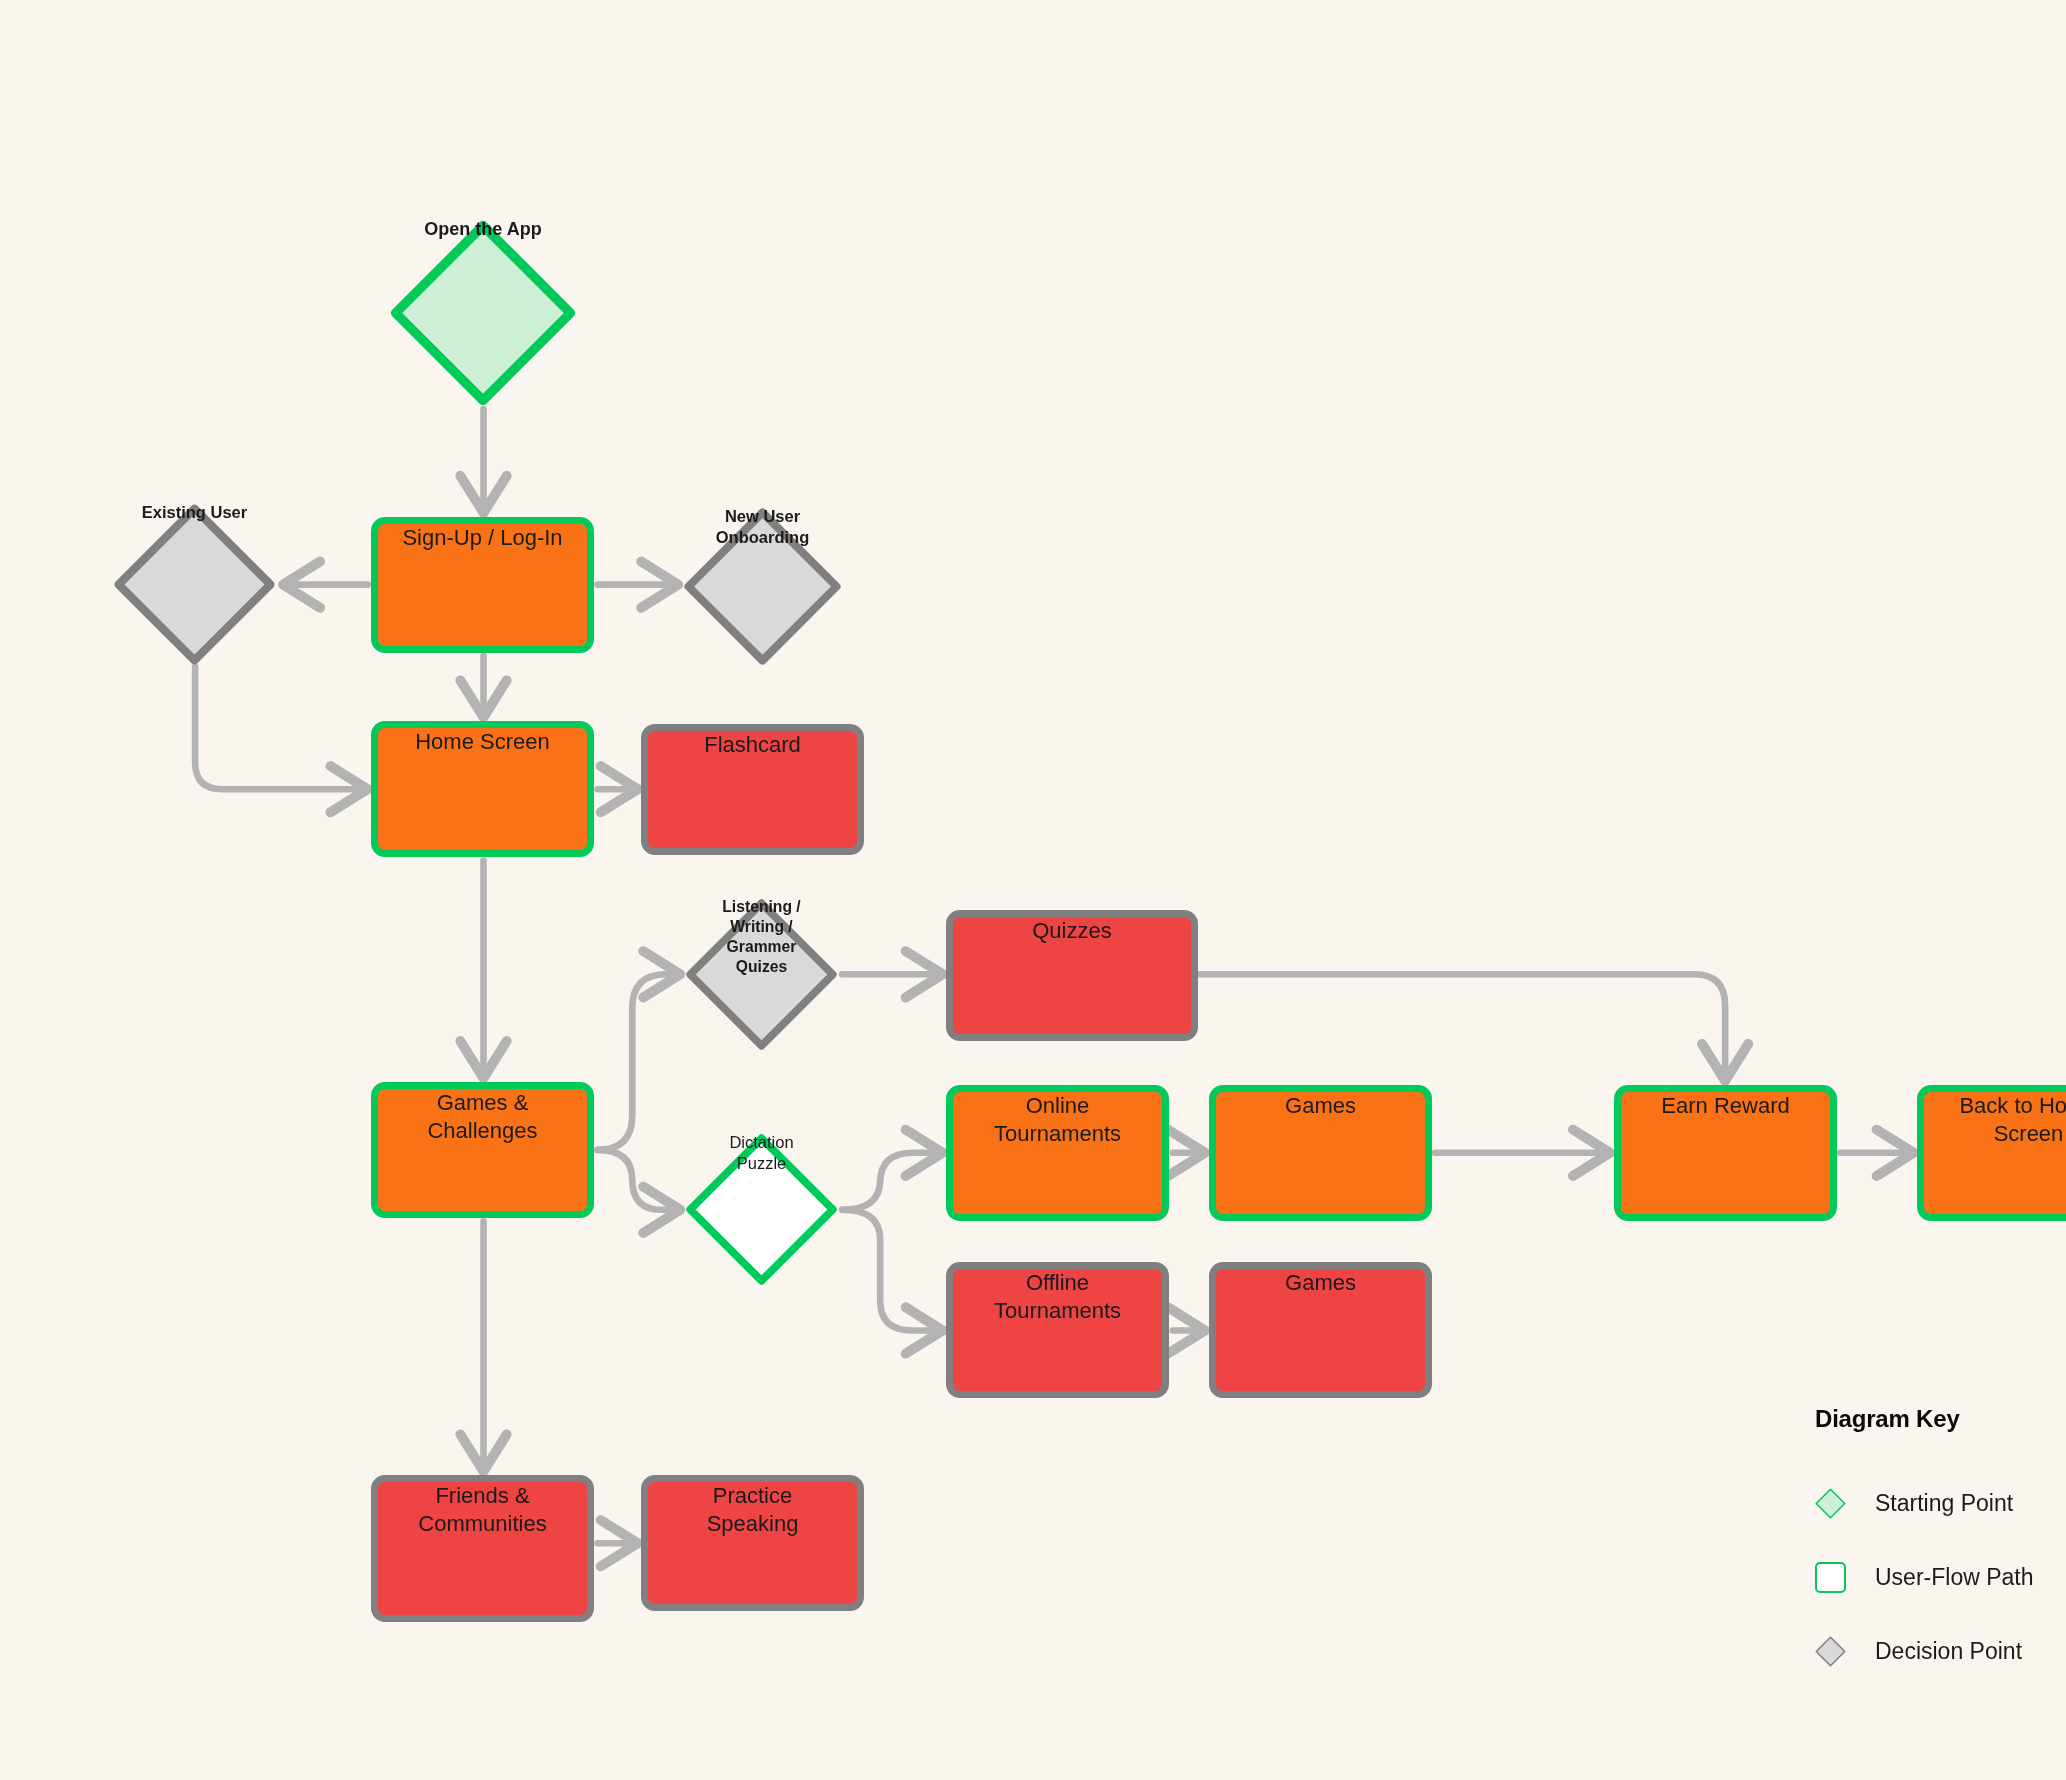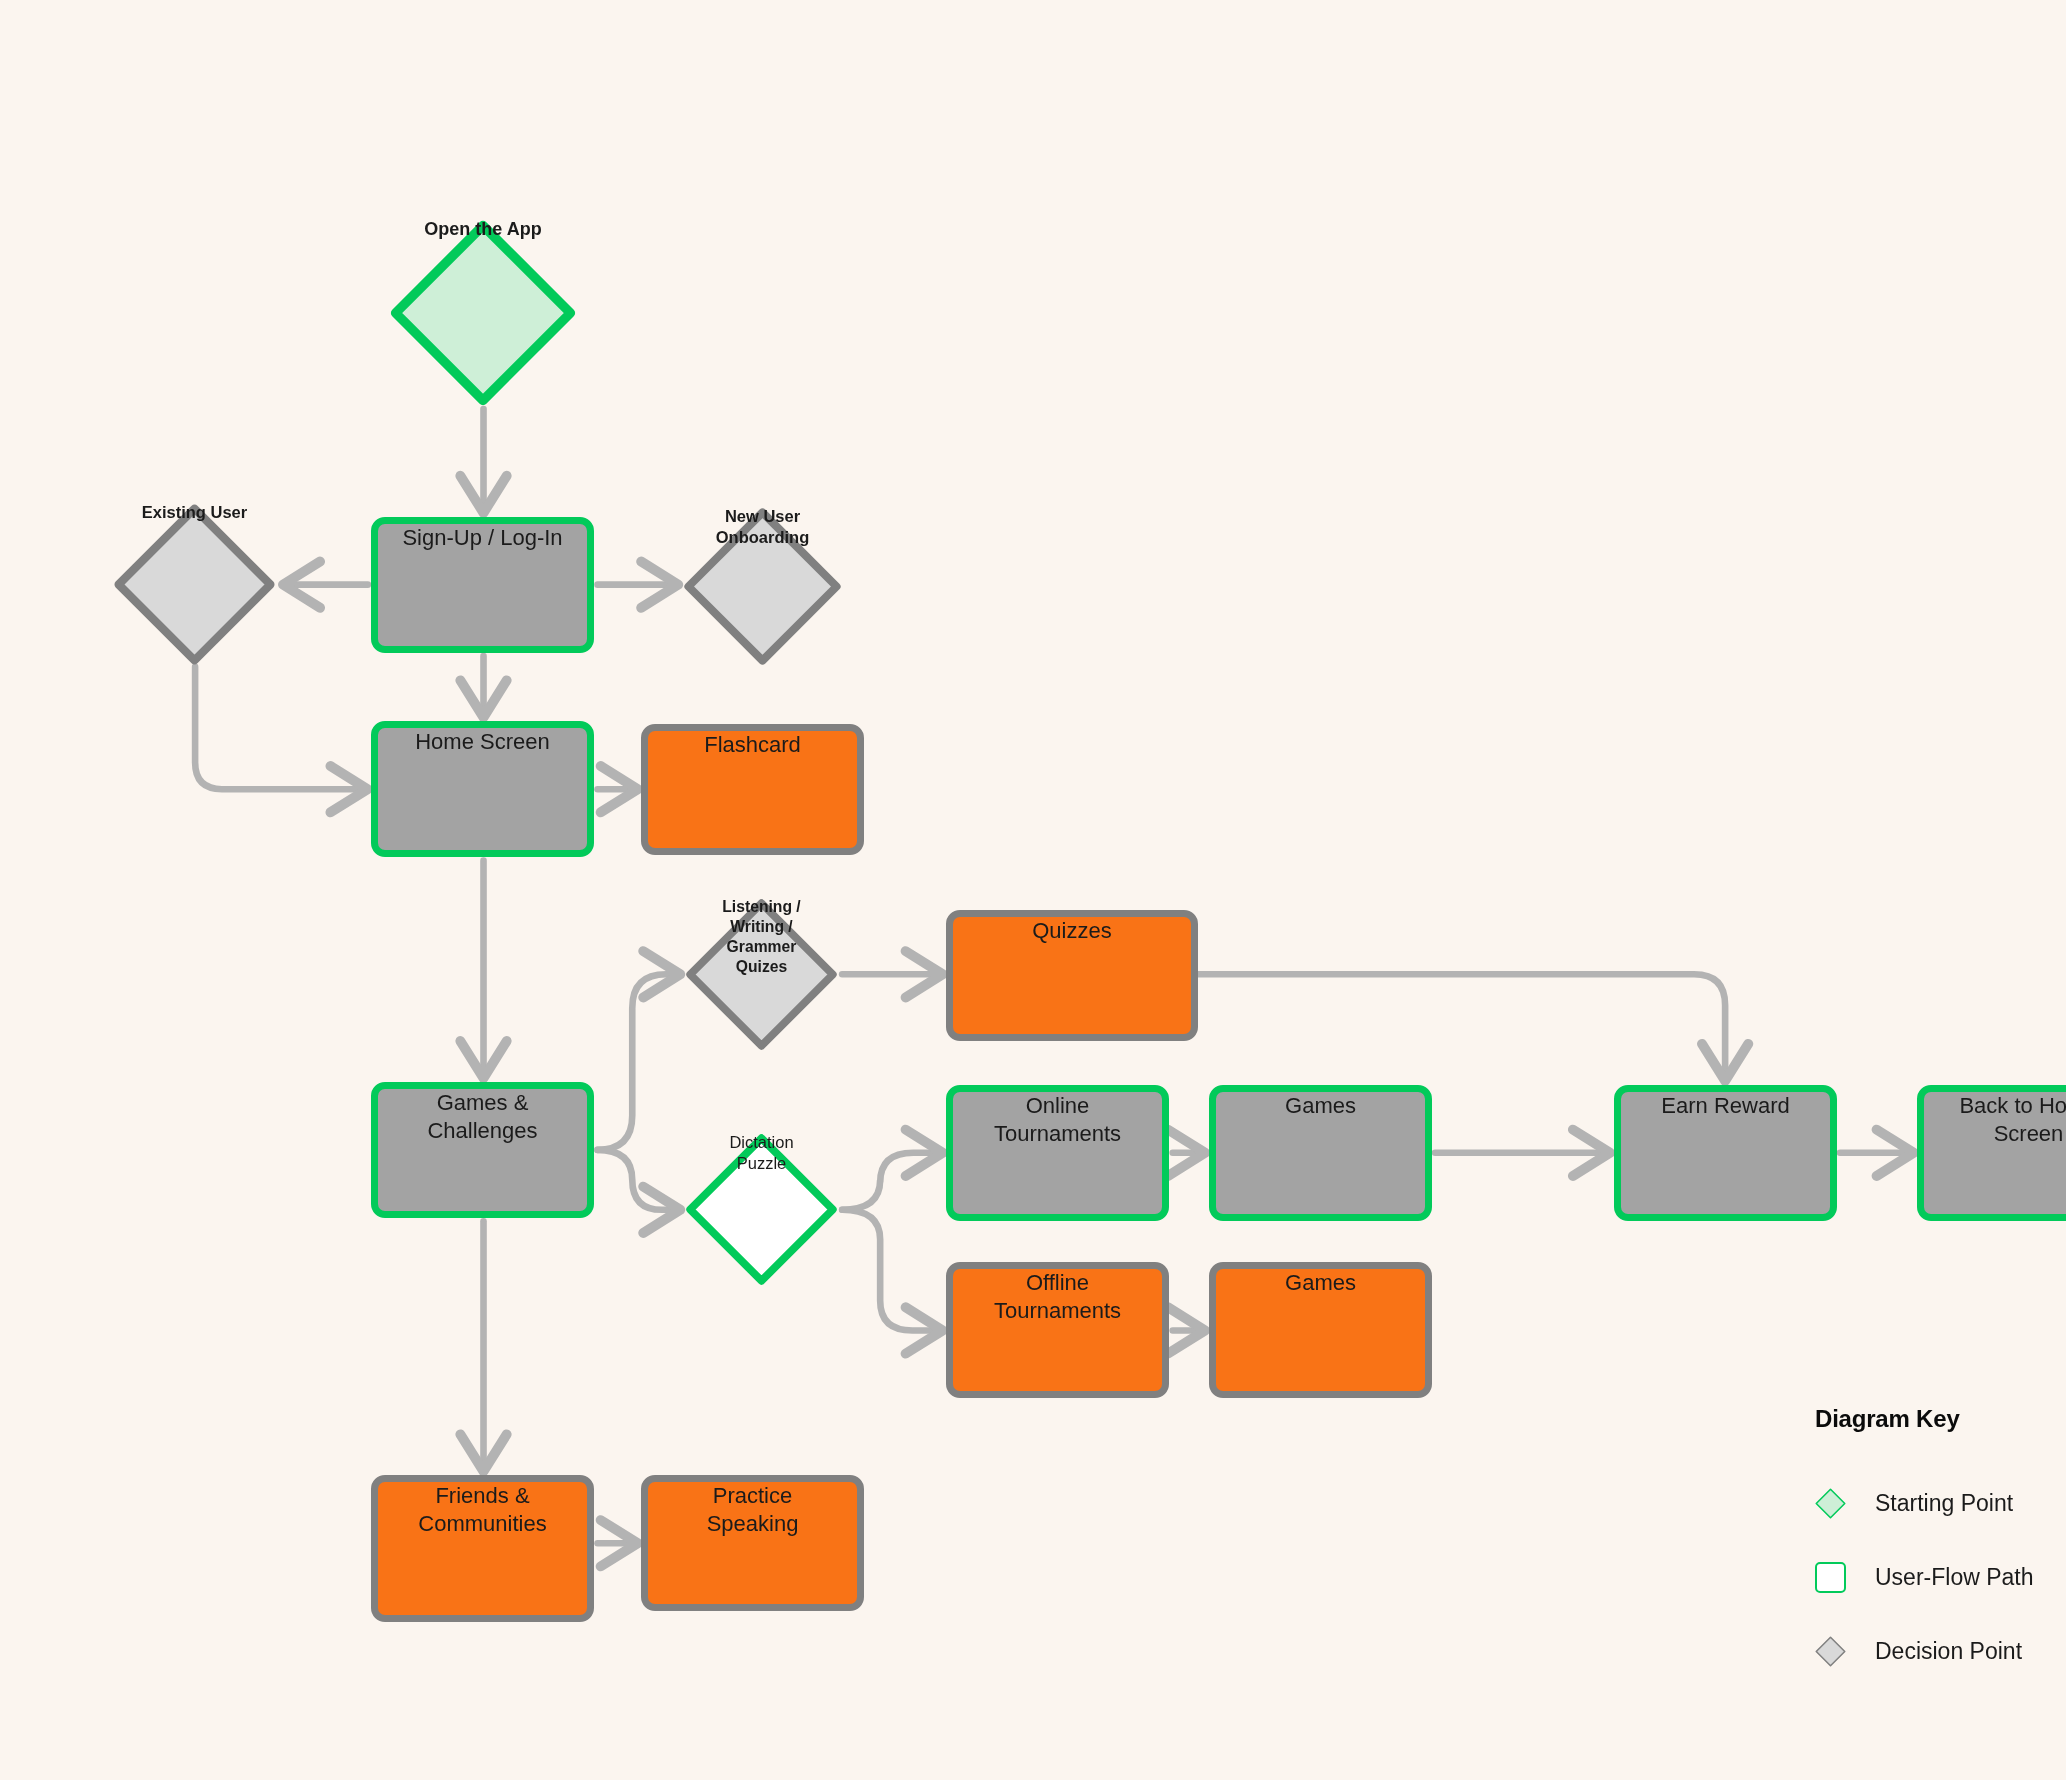--- a/index.html
+++ b/index.html
@@ -31,22 +31,22 @@
     display:flex;align-items:flex-start;justify-content:center;
     text-align:center;line-height:1.28;
     color:#1B1B1B;
   }
   .node .lbl{display:block;padding:0 7.4px;}
 
   .node.rect{
     border-radius:14px;
     border-width:7px;border-style:solid;
   }
-  .node.rect.green{border-color:#02CA5A;background:#a3a3a3;}
-  .node.rect.gray{border-color:#808080;background:#f97316;}
+  .node.rect.green{border-color:#02CA5A;background:#f97316;}
+  .node.rect.gray{border-color:#808080;background:#ef4444;}
 
   .node.diamond{
     border-width:0;background:transparent;
   }
   .dmd-shape{
     position:absolute;left:0;top:0;width:100%;height:100%;
   }
   .node.diamond .lbl{position:relative;z-index:2;}
 
   .legend-title{

